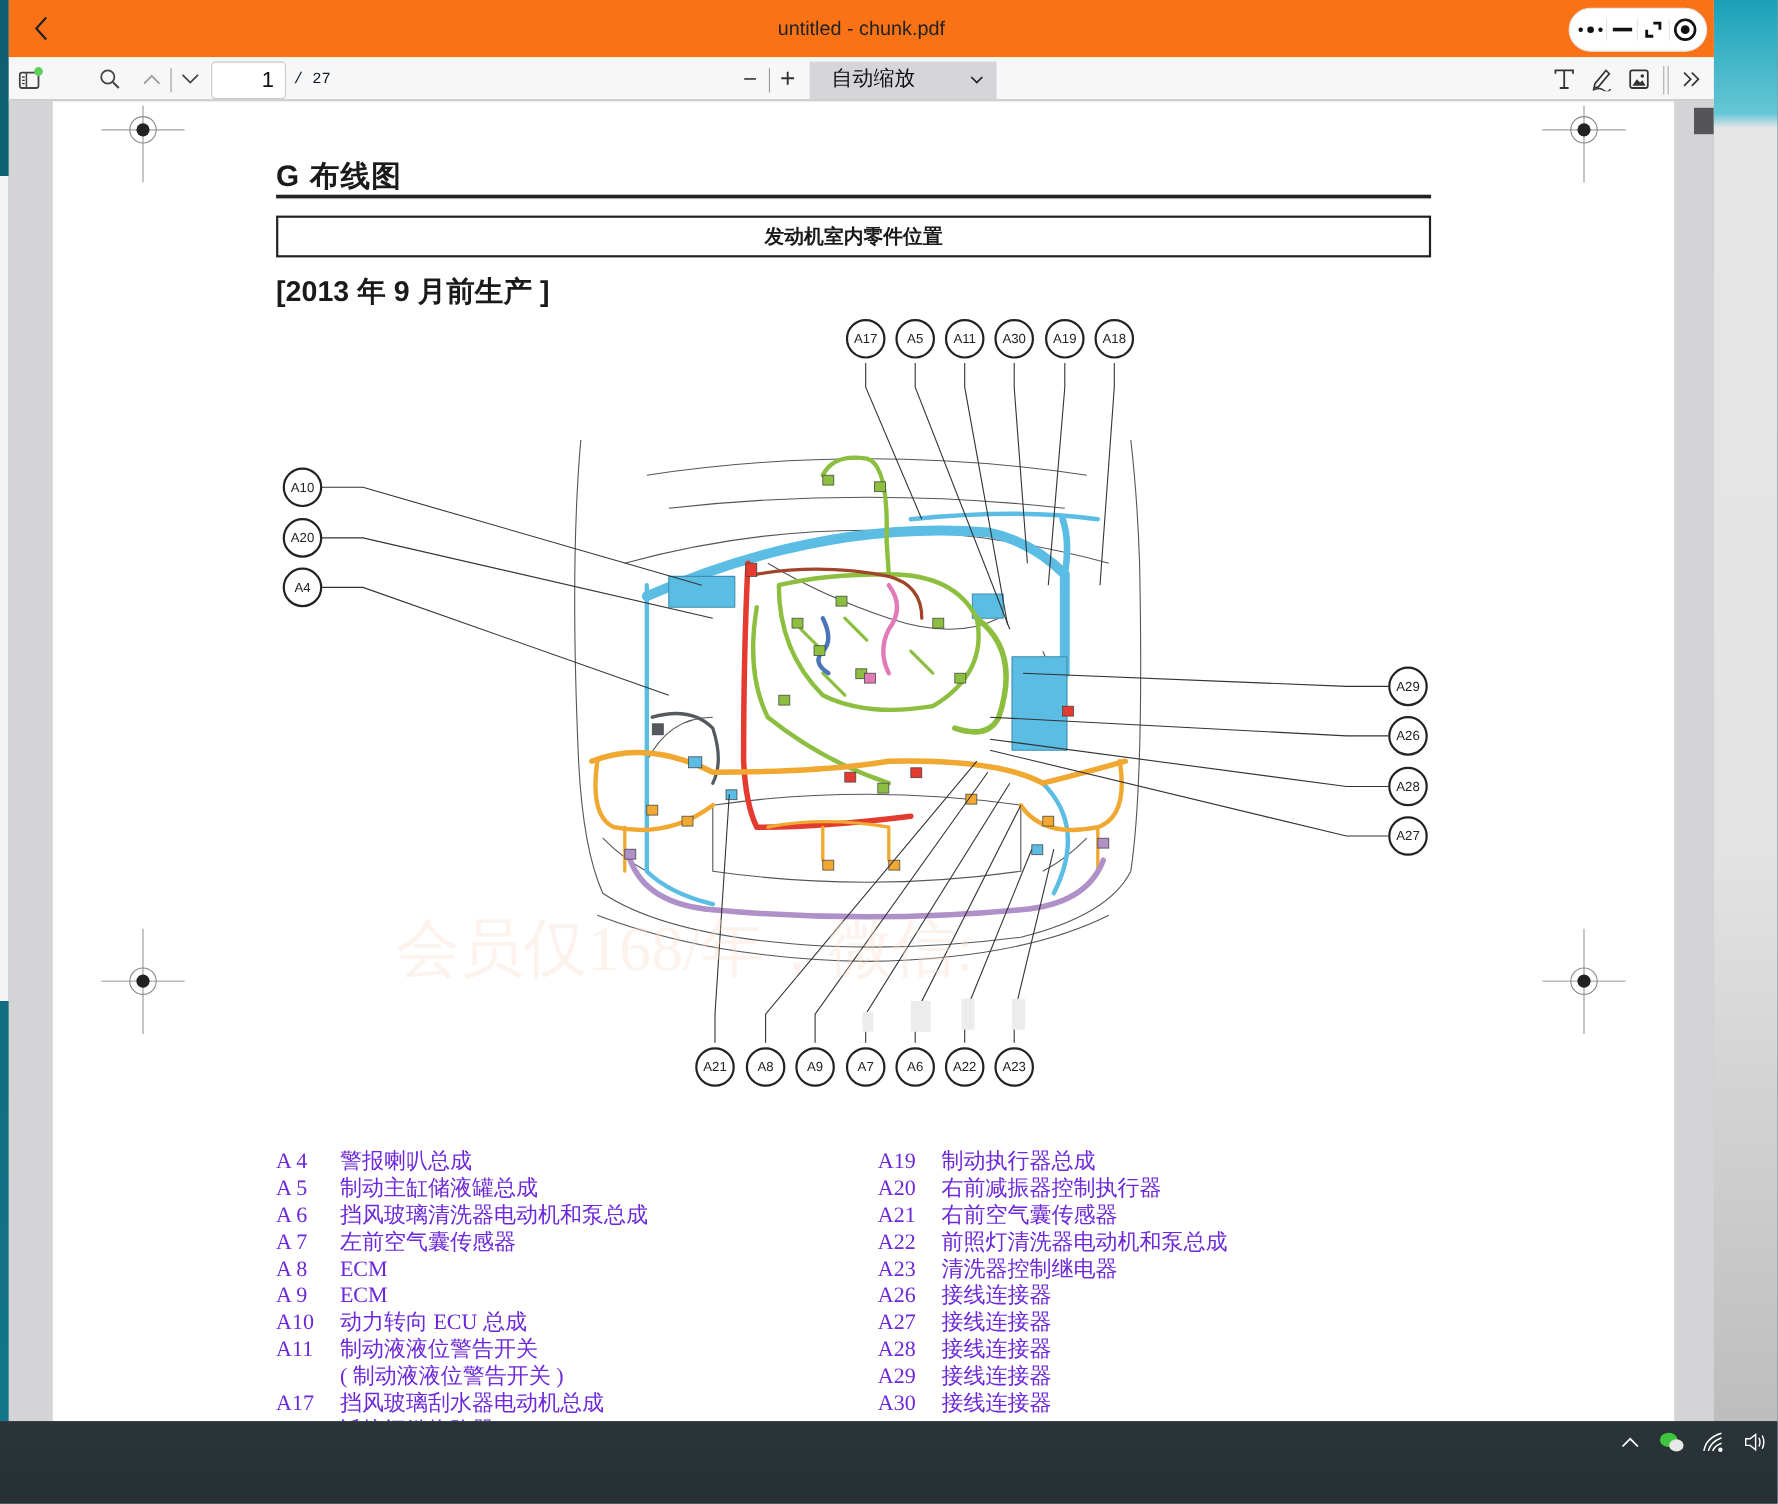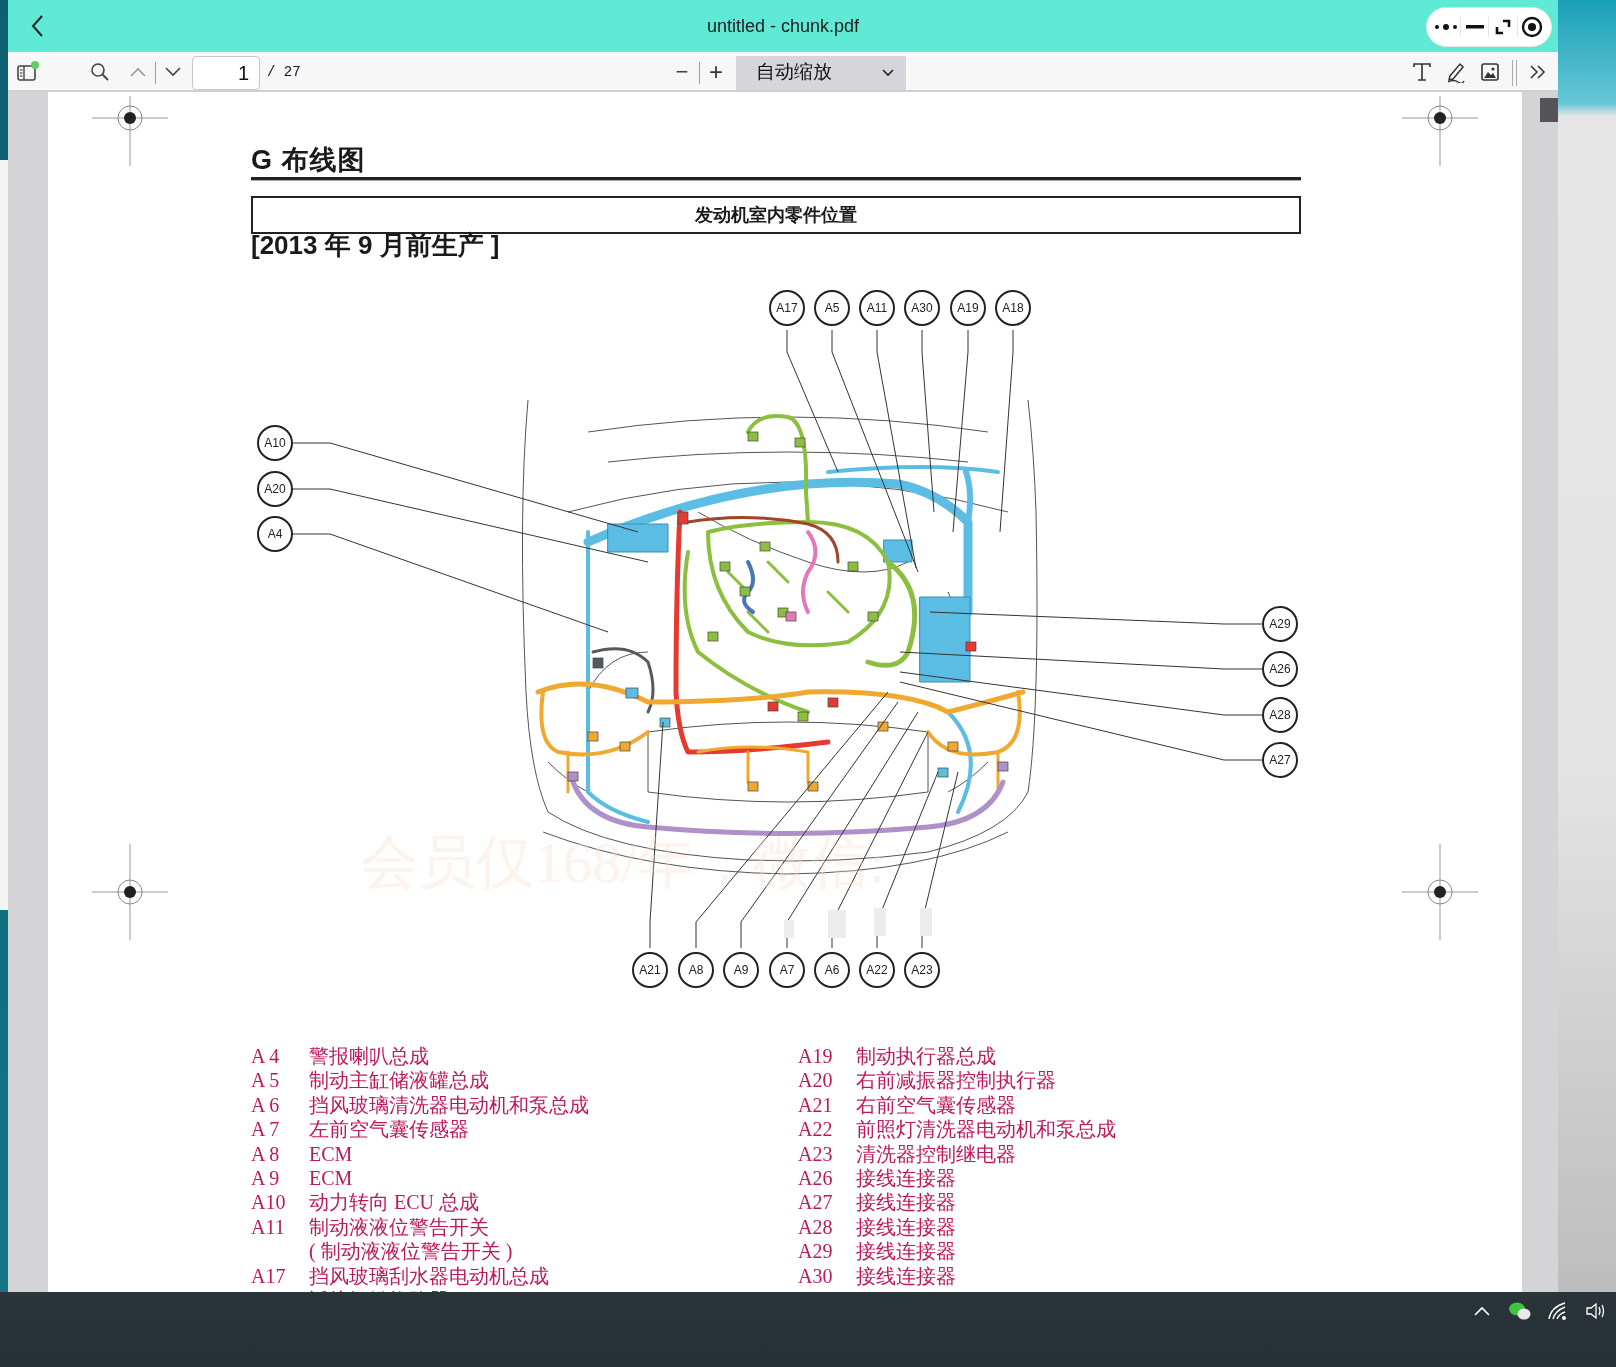--- a/index.html
+++ b/index.html
@@ -8,21 +8,21 @@
 
   
   .desk-left { position: absolute; left: 0; top: 0; width: 8px; height: 1292px; background: linear-gradient(#0d5e70, #137488); }
   .desk-right { position: absolute; left: 1558px; top: 0; width: 58px; height: 1292px;
     background: linear-gradient(180deg, #1aa0b8 0%, #65c7d6 8%, #e6e6e6 9%, #e3e3e3 60%, #bdbdbd 100%); }
   .behind-left { position: absolute; left: 0; top: 160px; width: 8px; height: 750px; background: #f4f4f4; overflow: hidden;
     font-family: "Liberation Mono", monospace; font-size: 12px; color: #2c9a2c; }
 
   
   .window { position: absolute; left: 8px; top: 0; width: 1550px; height: 1292px; background: #d4d4d6; }
-  .titlebar { position: absolute; left: 0; top: 0; width: 1550px; height: 52px; background: #5eead4; }
+  .titlebar { position: absolute; left: 0; top: 0; width: 1550px; height: 52px; background: #f97316; }
   .back-btn { position: absolute; left: 16px; top: 12px; width: 28px; height: 28px; display:flex; align-items:center; justify-content:center; }
   .title { position: absolute; left: 0; width: 1550px; top: 16px; text-align: center; font-size: 18px; color: #222; pointer-events: none; }
   .win-ctrls { position: absolute; right: 6px; top: 7px; height: 40px; width: 126px; border: 1px solid #e6e6e6; border-radius: 20px;
     display: flex; align-items: center; justify-content: space-around; padding: 0 6px; background:#fff; }
   .win-ctrls .sep { width: 1px; height: 20px; background: #e4e4e4; }
   .wbtn { width: 26px; height: 26px; display: flex; align-items: center; justify-content: center; }
 
   .toolbar { position: absolute; left: 0; top: 52px; width: 1550px; height: 40px; background: #f7f7f8; border-bottom: 2px solid #d0d0d0; }
   .tb-icon { position: absolute; top: 8px; width: 24px; height: 24px; display: flex; align-items: center; justify-content: center; }
   .page-input { position: absolute; left: 184px; top: 4px; width: 68px; height: 34px; border: 1px solid #c8c8c8; border-radius: 4px; background:#fff;
@@ -38,30 +38,30 @@
   .page { position: absolute; left: 40px; top: 0; width: 1474px; height: 1200px; background: #ffffff; }
   .scroll-thumb { position: absolute; left: 1532px; top: 6px; width: 18px; height: 24px; background: #555558; }
 
   .crop { position: absolute; width: 76px; height: 96px; }
 
   .h-title { position: absolute; left: 203px; top: 50px; font-size: 27px; font-weight: bold; color: #1a1a1a; letter-spacing: 1px; }
   .h-rule { position: absolute; left: 203px; top: 85px; width: 1050px; height: 3px; background: #222; }
   .h-rule2 { position: absolute; left: 203px; top: 88px; width: 1050px; height: 1px; background: #aaa; }
   .sect-box { position: absolute; left: 203px; top: 104px; width: 1050px; height: 38px; border: 2px solid #222; text-align: center;
     font-size: 18px; line-height: 34px; color: #1a1a1a; font-weight: bold; }
-  .sub-title { position: absolute; left: 203px; top: 136px; font-size: 26px; font-weight: bold; color: #1a1a1a; }
+  .sub-title { position: absolute; left: 203px; top: 156px; font-size: 26px; font-weight: bold; color: #1a1a1a; }
 
   .diagram { position: absolute; left: 0; top: 0; width: 1474px; height: 920px; pointer-events: none; }
   .diagram .hit { pointer-events: auto; }
 
   .watermark { position: absolute; left: 312px; top: 740px; font-family: "Liberation Serif", "DejaVu Serif", serif; font-size: 58px;
     color: rgba(250,218,200,0.35); line-height: 62px; white-space: nowrap; pointer-events: none; }
   .redact { position: absolute; background: #ececec; }
 
-  .legend { position: absolute; top: 952px; font-family: "Liberation Serif", "DejaVu Serif", serif; font-size: 20px; color: #be185d; }
+  .legend { position: absolute; top: 952px; font-family: "Liberation Serif", "DejaVu Serif", serif; font-size: 20px; color: #6d28d9; }
   .legend .row { position: relative; height: 24.4px; line-height: 24.4px; white-space: nowrap; }
   .legend .code { position: absolute; left: 0; width: 56px; }
   .legend .desc { position: absolute; left: 58px; }
   .legend-left { left: 203px; width: 520px; }
   .legend-right { left: 750px; width: 520px; }
 
   
   .taskbar { position: absolute; left: 0; top: 1292px; width: 1616px; height: 75px; background: linear-gradient(#2b3438, #263034); }
   .tray { position: absolute; right: 8px; top: 4px; height: 30px; display: flex; align-items: center; gap: 14px; }
   .tray-item { width: 24px; height: 24px; display:flex; align-items:center; justify-content:center; }

